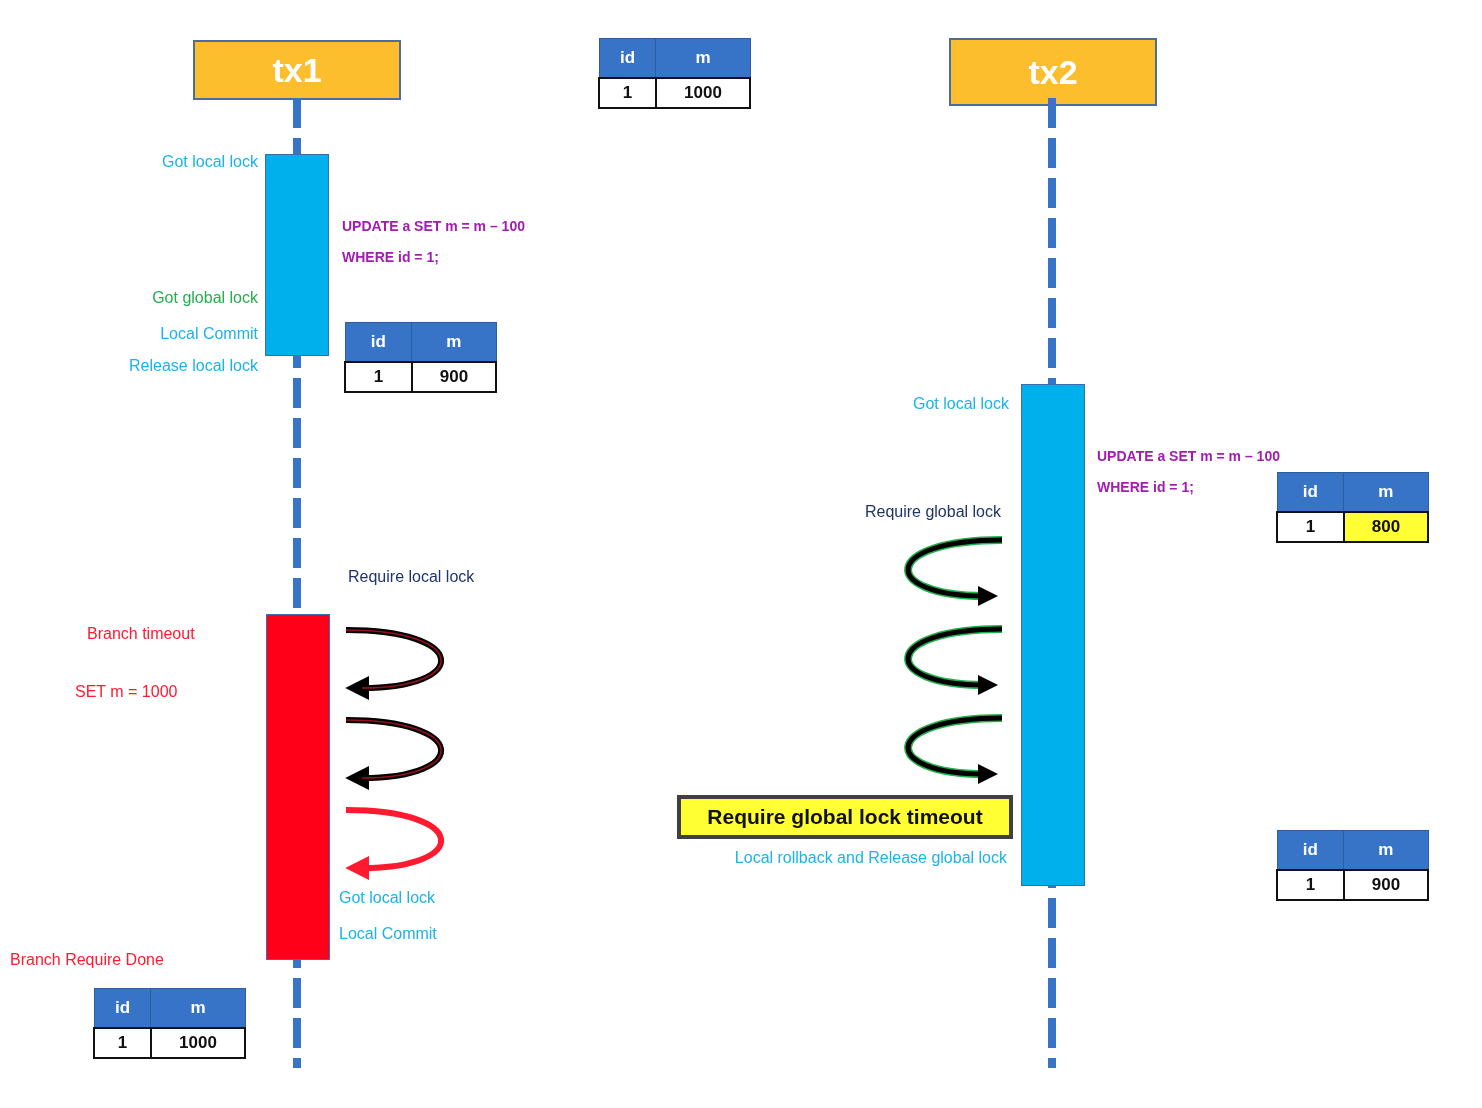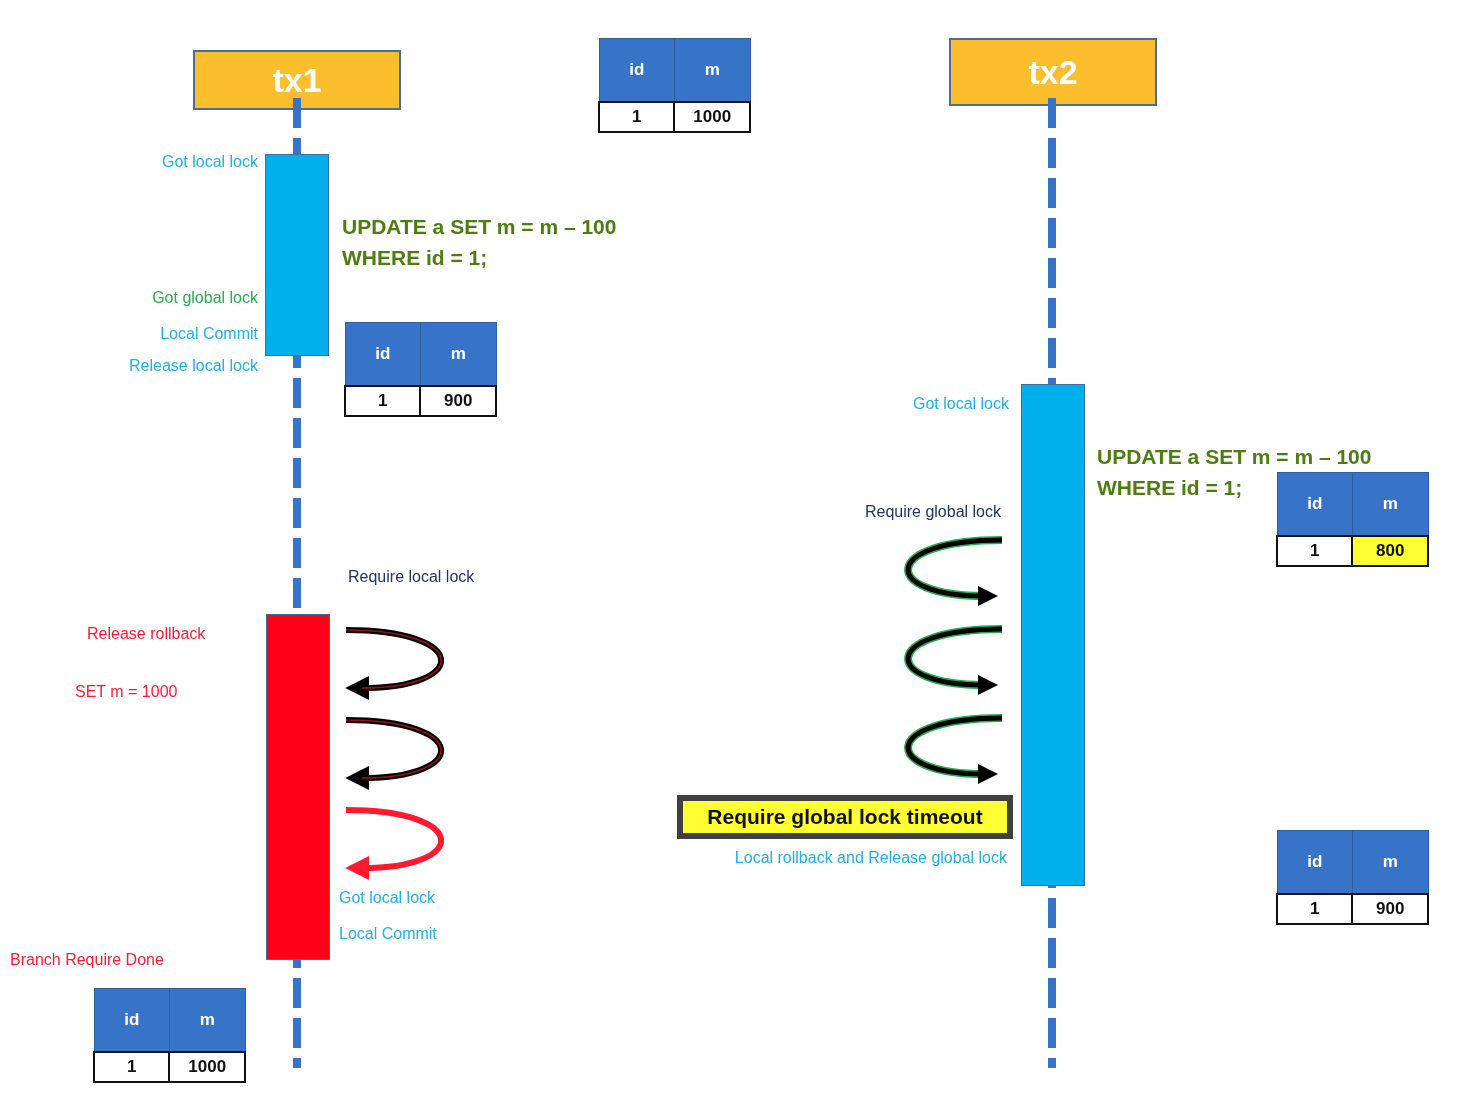--- a/index.html
+++ b/index.html
@@ -12,36 +12,36 @@
               background: repeating-linear-gradient(to bottom, #3773C7 0 30px, transparent 30px 40px); }
   .bar { position: absolute; box-sizing: border-box; border: 1.5px solid #3E6EA8; }
   .bar.blue { background: #00B0EC; }
   .bar.red { background: #FF0018; }
   .lbl { position: absolute; font-size: 16px; font-weight: normal; white-space: nowrap; line-height: 1; }
   .lbl.right { text-align: right; }
   .c-cyan { color: #1AB3EA; }
   .c-green { color: #22B04C; }
   .c-navy { color: #1F3567; }
   .c-red { color: #FF1A30; }
-  .sql { position: absolute; font-size: 21px; font-weight: bold; color: #4d7c0f; line-height: 31px; white-space: nowrap; }
+  .sql { position: absolute; font-size: 14px; font-weight: bold; color: #a21caf; line-height: 31px; white-space: nowrap; }
   table.data { position: absolute; border-collapse: collapse; font-size: 17px; font-weight: bold; }
   table.data th { background: #3773C7; color: #fff; border: 1px solid #2E5EA0; height: 30px;
-                  font-weight: bold; text-align: center; padding: 16px; }
+                  font-weight: bold; text-align: center; padding: 4px; }
   table.data td { background: #fff; color: #111; border: 2px solid #111; height: 28px;
                   text-align: center; padding: 0; }
   table.data td.hl { background: #FFFF33; margin-left: 25px; }
-  .timeout-box { position: absolute; background: #FFFF33; border: 6px solid #404040;
+  .timeout-box { position: absolute; background: #FFFF33; border: 4px solid #404040;
                  color: #111; font-size: 21px; font-weight: bold; display: flex;
                  align-items: center; justify-content: center; box-sizing: border-box; }
   svg.arrows { position: absolute; left: 0; top: 0; overflow: visible; }
 </style>
 </head>
 <body>
 
-<div class="tx-header" style="left:193px; top:50px; width:208px; height:60px;">
+<div class="tx-header" style="left:193px; top:40px; width:208px; height:60px;">
   <span>tx1</span>
 </div>
 <div class="tx-header" style="left:949px; top:38px; width:208px; height:68px;">
   <span>tx2</span>
 </div>
 
 <div class="lifeline" style="left:293px; top:98px; height:970px;"></div>
 <div class="lifeline" style="left:1048px; top:98px; height:970px;"></div>
 
 <div class="bar blue" style="left:265px; top:154px; width:64px; height:202px;"></div>
@@ -77,21 +77,21 @@
       <th>m</th>
       </tr>
   <tr>
         <td>1</td>
       <td>900</td>
       </tr>
 </tbody>
   </table>
 
 <div class="lbl c-navy" style="left:348px; top:569px;">Require local lock</div>
-<div class="lbl c-red" style="left:87px; top:626px;">Release rollback</div>
+<div class="lbl c-red" style="left:87px; top:626px;">Branch timeout</div>
 <div class="lbl c-red" style="left:75px; top:684px;">SET m = 1000</div>
 <div class="lbl c-cyan" style="left:339px; top:890px;">Got local lock</div>
 <div class="lbl c-cyan" style="left:339px; top:926px;">Local Commit</div>
 <div class="lbl c-red" style="left:10px; top:952px;">Branch Require Done</div>
 
 <table class="data" style="left:93px; top:988px; width:153px;">
   <tbody>
       <tr>
         <th>id</th>
       <th>m</th>

